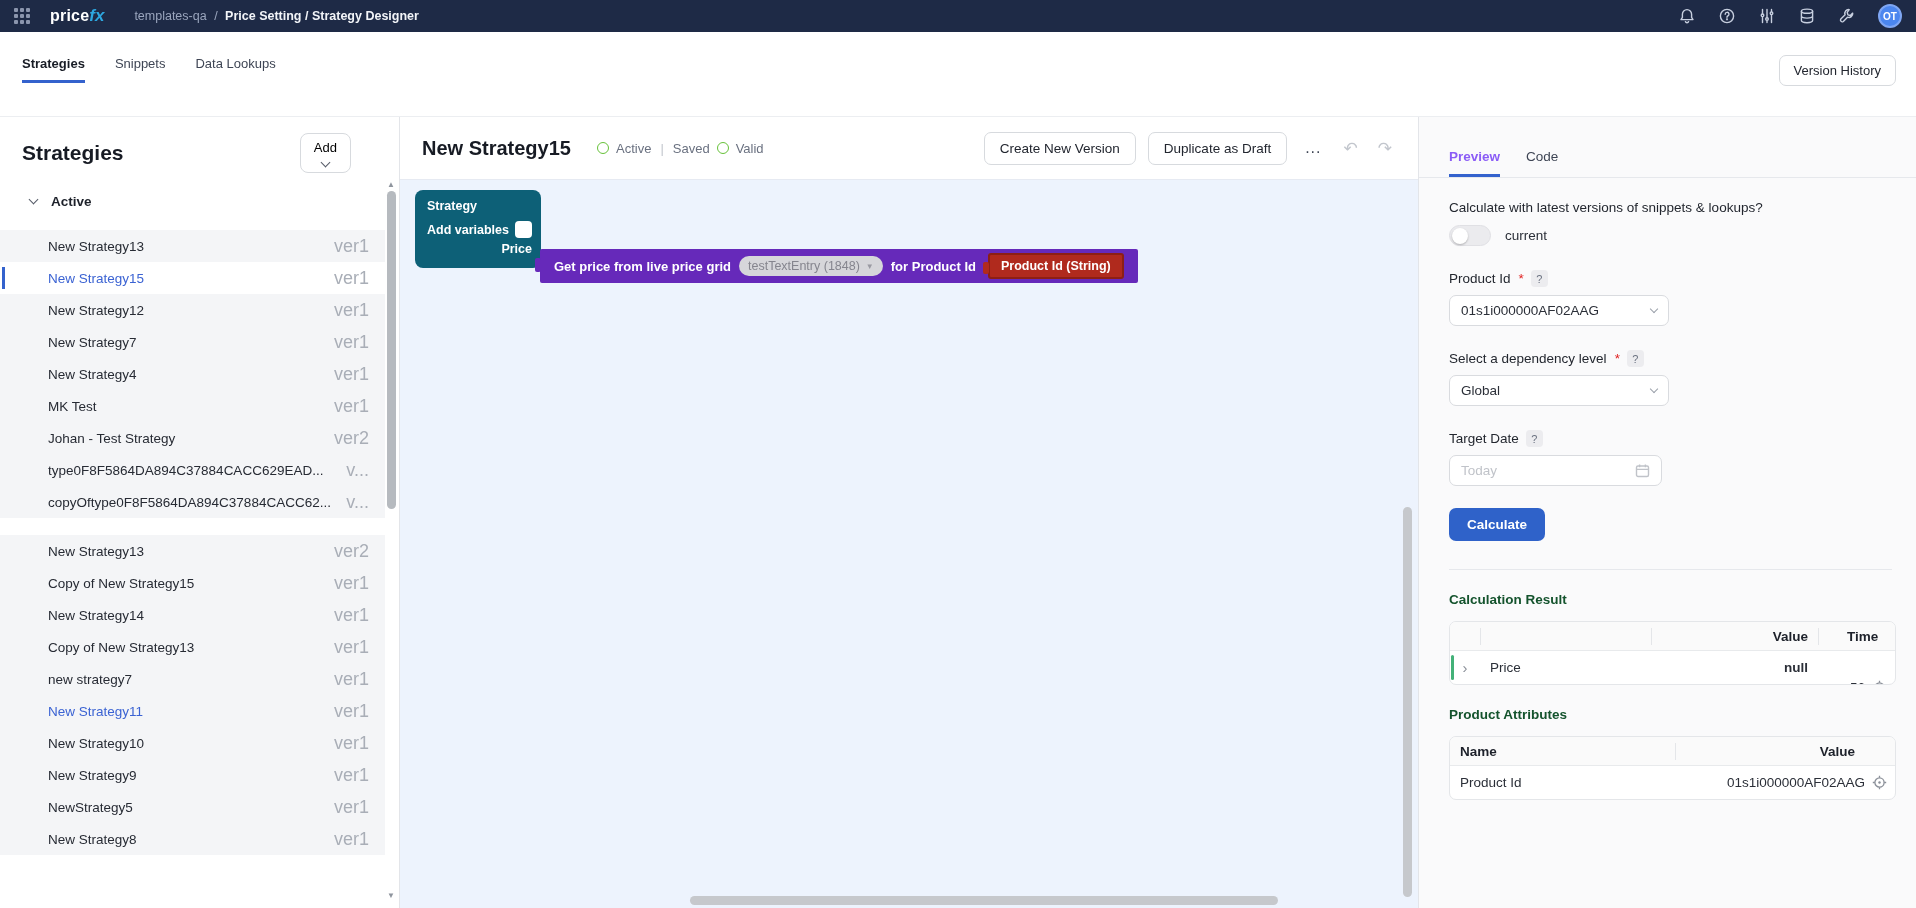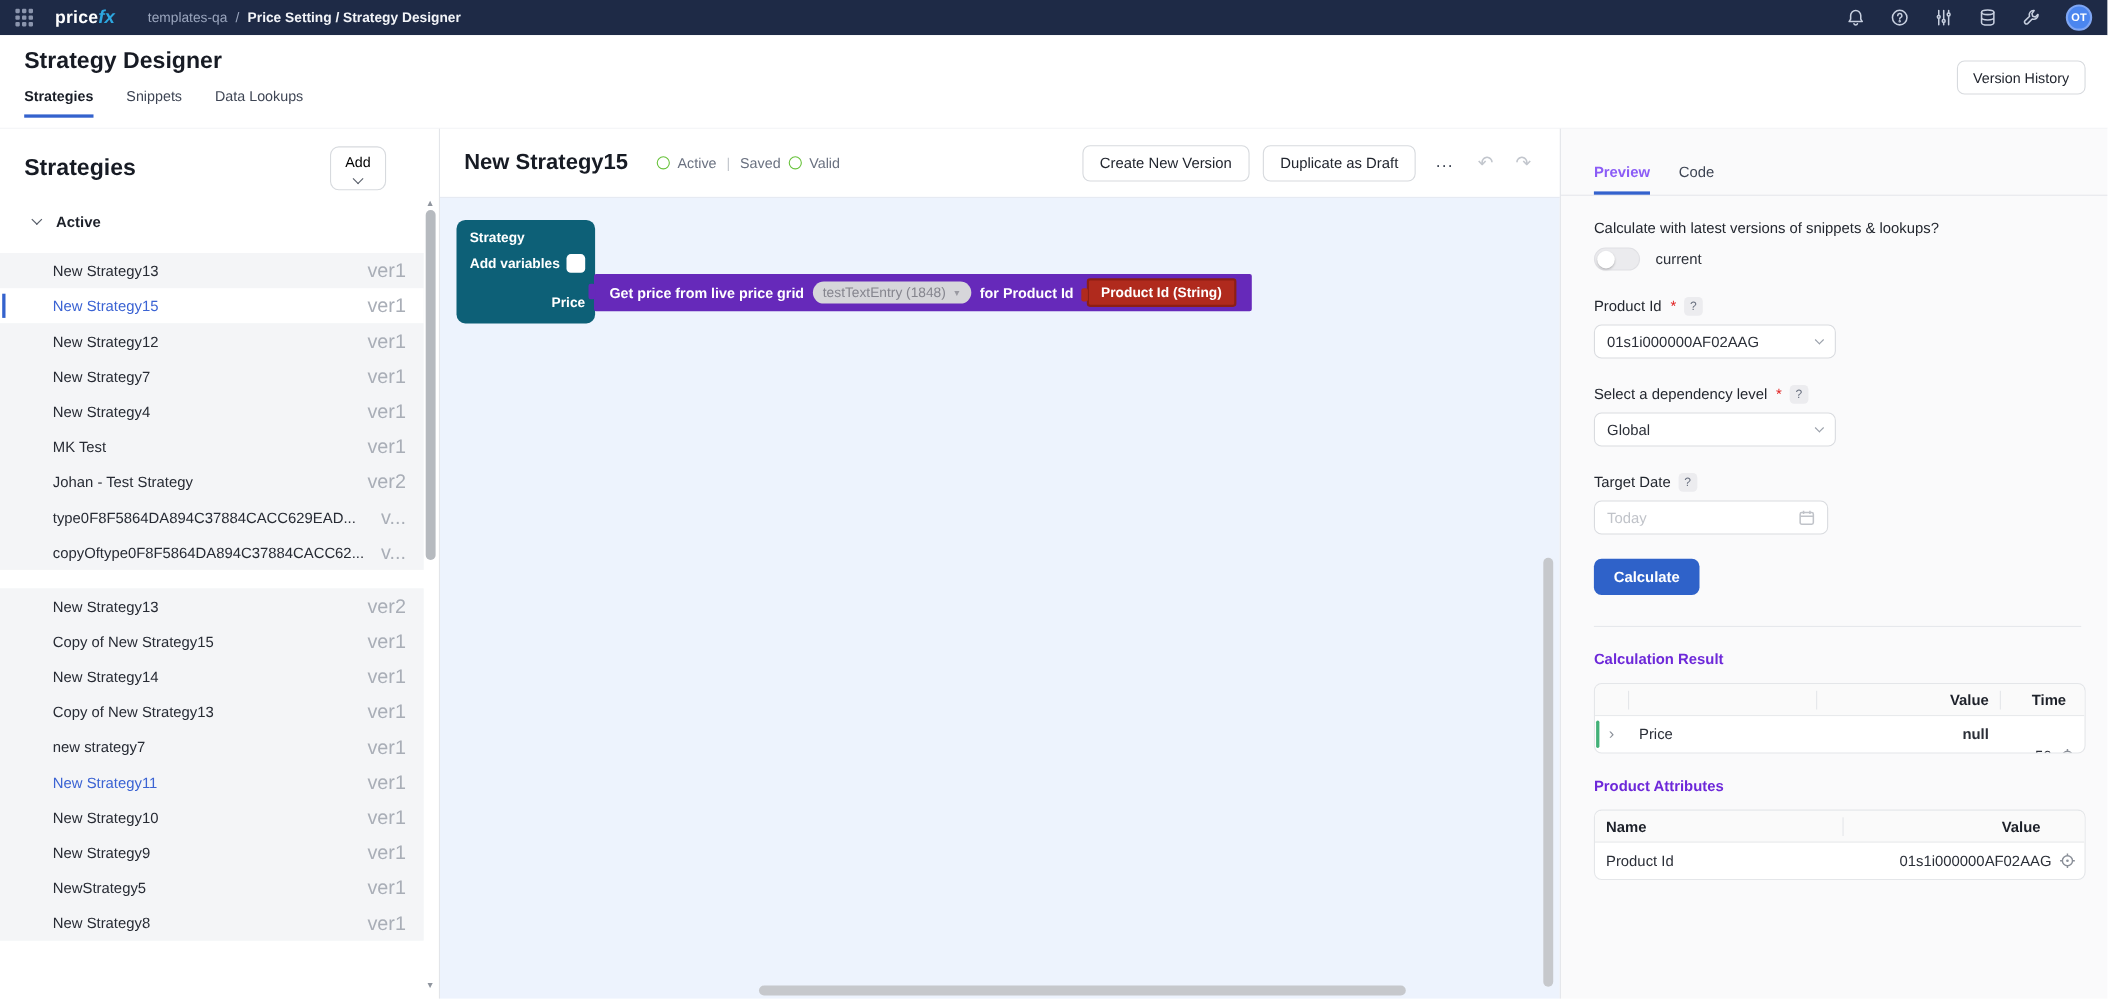--- a/index.html
+++ b/index.html
@@ -65,21 +65,21 @@
   .gcirc { width:12px; height:12px; border:1.6px solid #67c23a; border-radius:50%; display:inline-block; }
   .status .bar { color:#c2c6cd; padding:0 2px; }
   .cv-actions { margin-left:auto; display:flex; align-items:center; gap:12px; }
   .cv-btn { background:#fff; border:1px solid #d7dade; border-radius:7px; padding:8px 15px;
     font-size:13.5px; font-weight:500; color:#22262f; cursor:pointer; }
   .dots-btn { border:none; background:none; font-size:16px; letter-spacing:1px; color:#3e4554; cursor:pointer; padding:0 6px; }
   .histbtn { border:none; background:none; font-size:17px; color:#c2c6cd; cursor:pointer; padding:0 4px; }
   .cv-area { flex:1; background:#edf3fd; position:relative; border-top:1px solid #e6eaf2; }
 
   
-  .blk-strategy { position:absolute; left:15px; top:20px; width:126px; height:94px;
+  .blk-strategy { position:absolute; left:15px; top:10px; width:126px; height:78px;
     background:#0d6077; border-radius:8px; color:#fff; }
   .blk-strategy .t1 { font-size:12.5px; font-weight:700; padding:9px 0 0 12px; }
   .blk-strategy .t2 { font-size:12.5px; font-weight:700; padding:8px 0 0 12px; display:flex; align-items:center; gap:6px; }
   .cbox { width:17px; height:17px; background:#fff; border-radius:4px; display:inline-block; cursor:pointer; }
   .blk-strategy .price { position:absolute; right:9px; bottom:12px; font-size:12.5px; font-weight:700; }
   .blk-row { position:absolute; left:140px; top:69px; height:34px; background:#6629ba; border-radius:2px;
     display:flex; align-items:center; padding:0 14px; gap:8px; color:#fff; }
   .blk-row::before { content:""; position:absolute; left:-5px; top:9px; width:6px; height:14px; background:#6629ba; border-radius:2px; }
   .blk-row .stmt { font-size:13px; font-weight:700; white-space:nowrap; }
   .pill { background:#d6d6da; border-radius:10px; padding:3px 9px; font-size:12.5px; color:#85858e;
@@ -116,21 +116,21 @@
   .datebox { width:213px; height:31px; background:#fff; border:1px solid #d9dbdf; border-radius:7px;
     margin-top:8px; display:flex; align-items:center; padding:0 11px; }
   .datebox input { border:none; outline:none; font-size:13.5px; color:#2b2f38; width:130px; background:transparent;
     font-family:"Liberation Sans", sans-serif; }
   .datebox input::placeholder { color:#c0c3c9; }
   .calicon { margin-left:auto; display:inline-flex; }
   .calicon svg { stroke:#c0c3c9; fill:none; stroke-width:1.4; }
   .calc-btn { margin-top:22px; background:#2f62c9; color:#fff; border:none; border-radius:7px;
     padding:9px 18px; font-size:13.5px; font-weight:700; cursor:pointer; }
   .rp-sep { height:1px; background:#e6e8ec; margin-top:28px; }
-  .sec-title { font-size:13.5px; font-weight:700; color:#6d28d9; margin-top:22px; }
+  .sec-title { font-size:13.5px; font-weight:700; color:#14532d; margin-top:22px; }
   .rtable { width:447px; margin-top:14px; background:#fff; border:1px solid #e4e6e9; border-radius:7px; overflow:hidden; font-size:13.5px; }
   .rt-head { display:flex; background:#fafafa; border-bottom:1px solid #e8eaec; height:29px; align-items:center; font-weight:700; color:#1d212a; }
   .rt-head .hc { padding:0 10px; height:17px; line-height:17px; }
   .rt-head .hc + .hc { border-left:1px solid #e4e6e9; }
   .rt-row { display:flex; align-items:center; height:33px; position:relative; color:#2b2f38; }
   .c-exp { width:30px; display:flex; justify-content:center; }
   .c-name { flex:1; padding:0 10px; }
   .c-val { width:167px; text-align:right; padding:0 10px; font-weight:700; }
   .c-time { width:77px; text-align:right; padding:0 8px; display:flex; align-items:center; justify-content:flex-end; gap:7px;margin-top:40px; }
   .greenbar::before { content:""; position:absolute; left:1px; top:4px; bottom:4px; width:3px; background:#43b178; border-radius:2px; }
@@ -196,21 +196,20 @@
     <span class="tbicon">
       <svg viewBox="0 0 18 18">
           <path d="M11.2 2.6a3.8 3.8 0 0 0-4.1 5.2L2.8 12a1.8 1.8 0 0 0 2.5 2.5l4.2-4.3a3.8 3.8 0 0 0 5.2-4.1l-2.4 2.4-2.4-.7-.7-2.4z"></path>
         </svg>
     </span>
     <span class="avatar">OT</span>
   </div>
 </div>
 
 <div class="pagehead">
-  <div class="pagetitle">Strategy Designer</div>
   <div class="ptabs">
     <div class="ptab active">Strategies</div>
     <div class="ptab">Snippets</div>
     <div class="ptab">Data Lookups</div>
   </div>
   <button class="vh-btn">Version History</button>
 </div>
 
 <div class="main">
 

